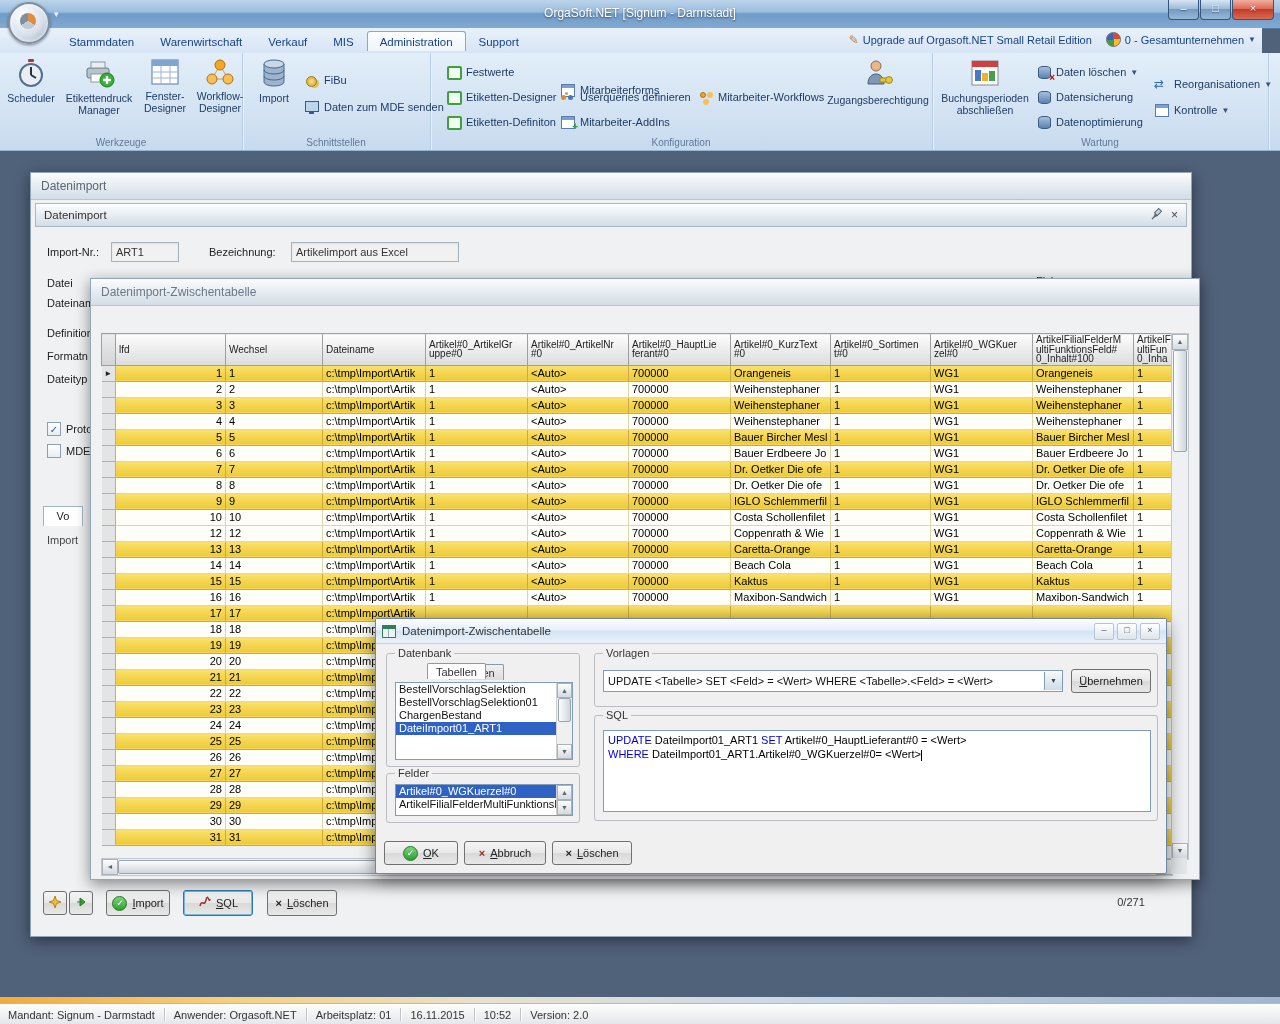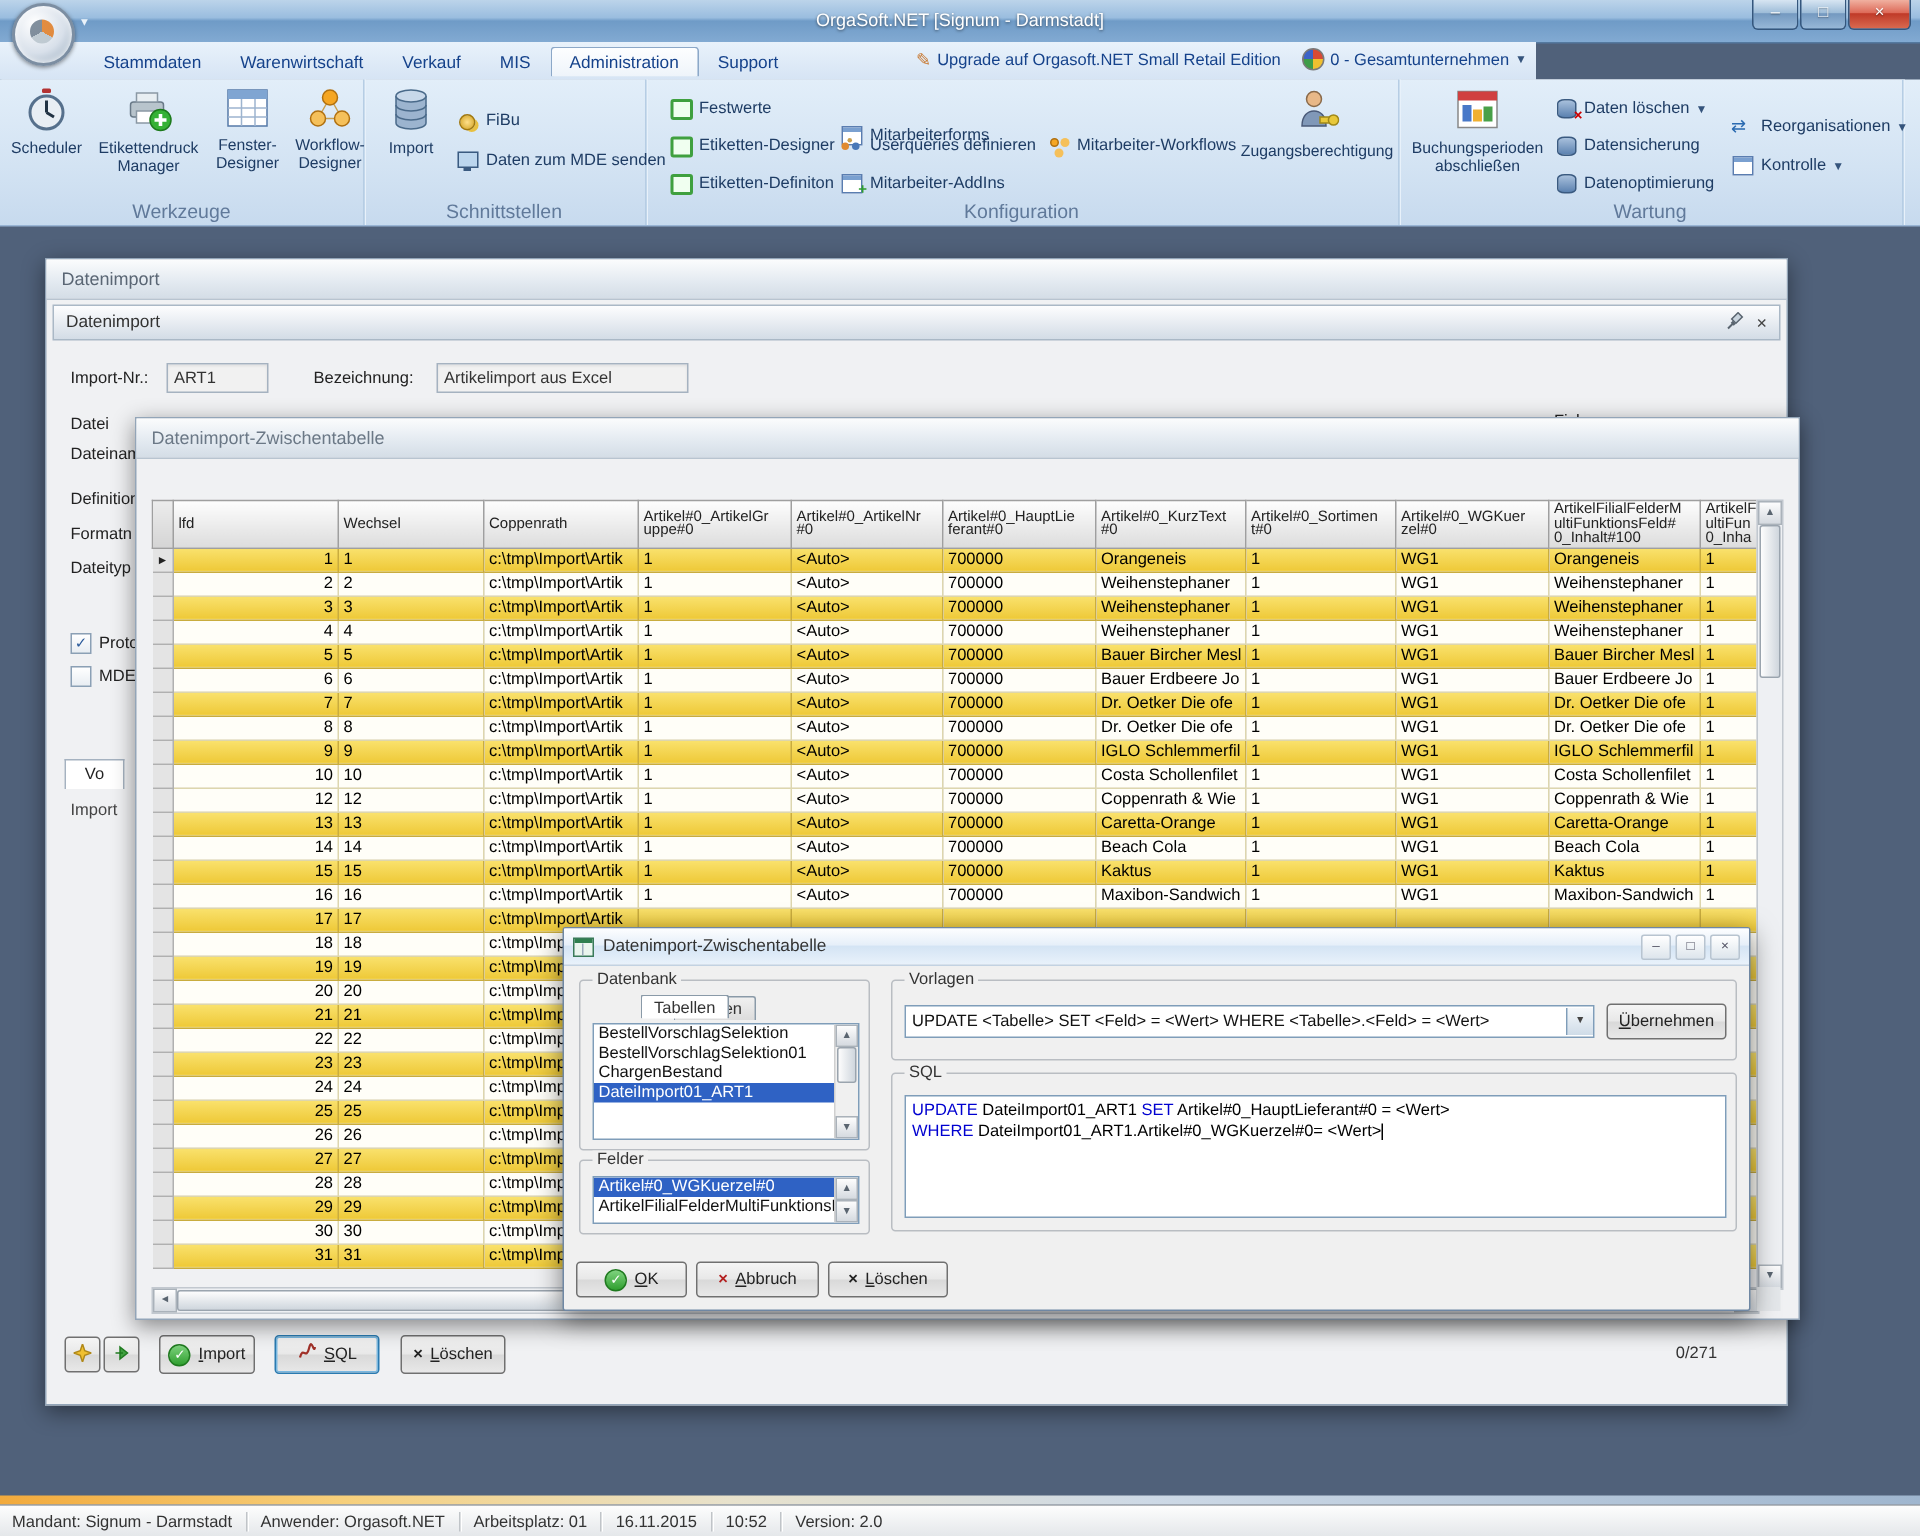--- a/index.html
+++ b/index.html
@@ -18,37 +18,37 @@
     border:2px solid #7c8ea2;box-shadow:0 1px 3px rgba(0,0,0,.45), inset 0 0 4px #fff;}
   #app-orb::after{content:"";position:absolute;left:10px;top:9px;width:16px;height:16px;border-radius:50%;
     background:conic-gradient(#e07a20 0 120deg,#b8c4cc 120deg 240deg,#6c7c8c 240deg 360deg);opacity:.85;}
   .qat-caret{color:#eaf2fa;font-size:9px;}
   .win-btns{right:6px;top:0;display:flex;gap:1px;}
   .wbtn{width:29px;height:19px;border:1px solid #35567c;border-top:none;border-radius:0 0 4px 4px;
     background:linear-gradient(#d7e5f2,#9dbcd8 45%,#7499c0 48%,#97b8d8);
     color:#fff;font-size:11px;line-height:17px;text-align:center;text-shadow:0 1px 1px rgba(0,0,0,.5);}
   .wbtn.close{width:40px;background:linear-gradient(#f0b0a0,#dd6a58 45%,#c03a28 48%,#d96a50);}
   
-  #menubar{left:0;top:28px;width:1024px;height:25px;
+  #menubar{left:0;top:28px;width:1262px;height:25px;
     background:linear-gradient(#e9f2fb,#d6e4f4);border-bottom:1px solid #bed3e9;}
   .rtabs{position:absolute;left:56px;top:3px;display:flex;}
   .rtab{padding:4px 12px 3px;font-size:11.5px;color:#15428b;border:1px solid transparent;border-bottom:none;}
   .rtab.active{background:linear-gradient(#fdfeff,#eef4fa);border-color:#8ca8c8;border-radius:3px 3px 0 0;}
   #menu-right{position:absolute;right:6px;top:4px;display:flex;align-items:center;gap:14px;color:#15428b;}
   .mr-item{display:flex;align-items:center;gap:4px;white-space:nowrap;}
   .ic-pencil{color:#c87830;font-size:12px;}
   .ic-pie{width:13px;height:13px;border-radius:50%;background:#d05030;
     background-image:conic-gradient(#d84a35 0 90deg,#f0c030 90deg 180deg,#3f9c48 180deg 270deg,#3c63c8 270deg 360deg);
     border:1px solid #7a7a7a;}
   .caret-s{font-size:8px;color:#35547c;}
   
   #ribbon{left:0;top:53px;width:1280px;height:97px;
     background:linear-gradient(#e2eef9,#d3e3f3 60%,#c7daee);border-bottom:1px solid #98b4d4;}
   .rgroup{position:absolute;top:0;height:97px;border-right:1px solid #b6cde4;box-shadow:1px 0 0 #e8f1fa;}
-  .rg-label{position:absolute;left:0;right:0;bottom:2px;text-align:center;font-size:13px;color:#60799a;}
+  .rg-label{position:absolute;left:0;right:0;bottom:2px;text-align:center;font-size:10px;color:#60799a;}
   .bigbtn{display:flex;flex-direction:column;align-items:center;padding-top:3px;height:76px;border-radius:3px;}
   .biglabel{font-size:10.5px;line-height:12px;text-align:center;color:#1e3c64;margin-top:2px;}
   .rsmall{position:absolute;display:flex;align-items:center;gap:4px;height:18px;font-size:11px;color:#1e3c64;white-space:nowrap;}
   .i16{width:16px;height:16px;flex:none;position:relative;display:inline-block;}
   .ic-tag{position:absolute;left:1px;top:2px;width:11px;height:10px;border:2px solid #3fa03f;background:#f0fff0;border-radius:2px;}
   .ic-form{position:absolute;left:1px;top:2px;width:12px;height:11px;border:1px solid #5a7db0;background:#fff;}
   .ic-form::before{content:"";position:absolute;left:0;top:0;right:0;height:3px;background:#7aa0d0;}
   .ic-form.plus::after{content:"+";position:absolute;right:-4px;bottom:-4px;color:#2f9e2f;font-weight:bold;font-size:10px;}
   .ic-people{position:absolute;left:1px;top:6px;width:5px;height:5px;border-radius:50%;background:#e08a30;box-shadow:7px 0 0 #4878b8, 3px -4px 0 -1px #c8a050;}
   .ic-flow-s{position:absolute;left:2px;top:3px;width:4px;height:4px;border-radius:50%;background:#f5a623;border:1px solid #b07010;
@@ -424,21 +424,21 @@
             <col style="width:100px">
             <col style="width:102px">
             <col style="width:101px">
             <col style="width:38px">
           </colgroup>
           <tbody>
             <tr>
               <th class="ind"></th>
               <th>lfd</th>
               <th>Wechsel</th>
-              <th>Coppenrath</th>
+              <th>Dateiname</th>
               <th>Artikel#0_ArtikelGr
 uppe#0</th>
               <th>Artikel#0_ArtikelNr
 #0</th>
               <th>Artikel#0_HauptLie
 ferant#0</th>
               <th>Artikel#0_KurzText
 #0</th>
               <th>Artikel#0_Sortimen
 t#0</th>

